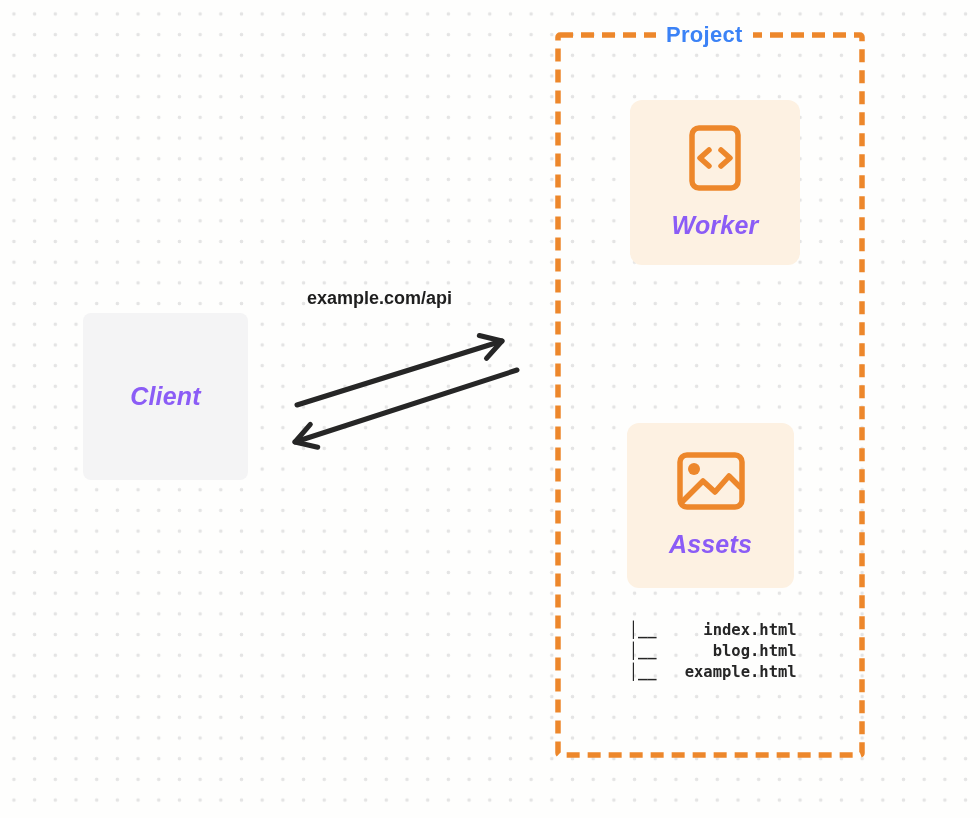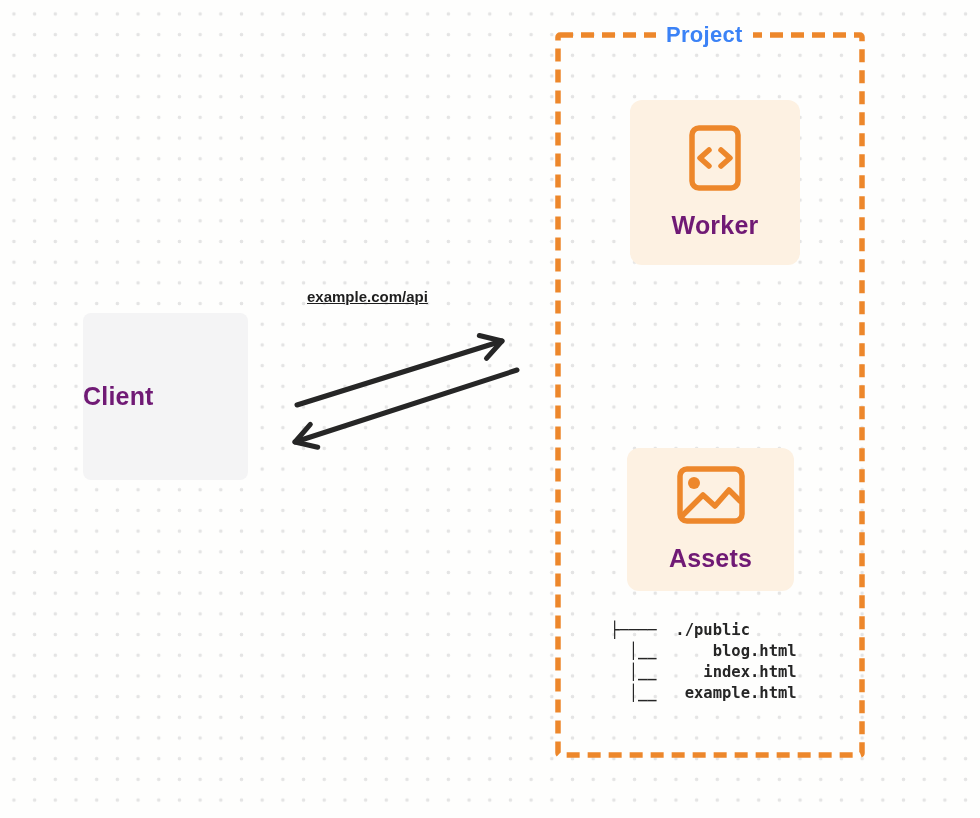--- a/index.html
+++ b/index.html
@@ -16,48 +16,48 @@
     background-image: radial-gradient(circle, #E4E4E4 1.5px, rgba(228,228,228,0) 2.1px);
     background-size: 20.7px 20.7px;
     background-position: 3.6px 3.6px;
     overflow:hidden;
   }
   .overlay { position:absolute; left:0; top:0; width:980px; height:818px; z-index:1; }
 
   .client-box {
     position:absolute; left:83px; top:313px; width:165px; height:167px;
     background:#F4F4F5; border-radius:8px;
-    display:flex; align-items:center; justify-content:flex-start;
+    display:flex; align-items:center; justify-content:center;
     z-index:2;
   }
   .node-label {
-    font-size:25px; font-weight:bold; color:#701a75; letter-spacing:0.2px;
+    font-size:25px; font-weight:bold; color:#8b5cf6; letter-spacing:0.2px;font-style:italic;
   }
 
   .request-label {
     position:absolute; left:307px; top:288px;
-    font-size:15px; font-weight:bold; color:#1E1E1E;
-    z-index:2; white-space:nowrap;text-decoration:underline;
+    font-size:18px; font-weight:bold; color:#1E1E1E;
+    z-index:2; white-space:nowrap;
   }
 
   .project-label {
     position:absolute; left:656px; top:20px; height:30px; line-height:30px;
     padding:0 10px; background:#FEFEFD;
     font-size:22px; font-weight:bold; color:#3b82f6; letter-spacing:0.3px;
     z-index:3; white-space:nowrap;
   }
 
   .card {
     position:absolute;
     background:#FDF1E2; border-radius:12px;
     display:flex; flex-direction:column; align-items:center; justify-content:center;
     gap:20px; z-index:2;
   }
   .card-worker { left:630px; top:100px; width:170px; height:165px; }
-  .card-assets { left:627px; top:448px; width:167px; height:143px; }
+  .card-assets { left:627px; top:423px; width:167px; height:165px; }
   .card .icon { display:block; }
 
   .file-tree {
     position:absolute; left:610px; top:620px;
     font-family:"DejaVu Sans Mono", monospace;
     font-size:15.5px; font-weight:bold; line-height:21px; color:#262626;
     z-index:2;
   }
   .file-tree .tree-line { white-space:pre; }
 </style>
@@ -97,19 +97,18 @@
   <div class="card card-assets">
     <svg class="icon" width="68" height="58" viewBox="0 0 68 58" xmlns="http://www.w3.org/2000/svg">
       <rect x="3" y="3" width="62" height="52" rx="7" fill="none" stroke="#ED872B" stroke-width="5.5"></rect>
       <circle cx="17" cy="17" r="6" fill="#ED872B"></circle>
       <polyline points="6,49 26,29 38,40 52,24 63,35" fill="none" stroke="#ED872B" stroke-width="5.5" stroke-linecap="round" stroke-linejoin="round"></polyline>
     </svg>
     <span class="node-label">Assets</span>
   </div>
 
   <div class="file-tree">
-    <div class="tree-line">├────  ./public</div>
+    <div class="tree-line">  │__     index.html</div>
     <div class="tree-line">  │__      blog.html</div>
-    <div class="tree-line">  │__     index.html</div>
     <div class="tree-line">  │__   example.html</div>
   </div>
 
 </div>
 
 </body></html>

